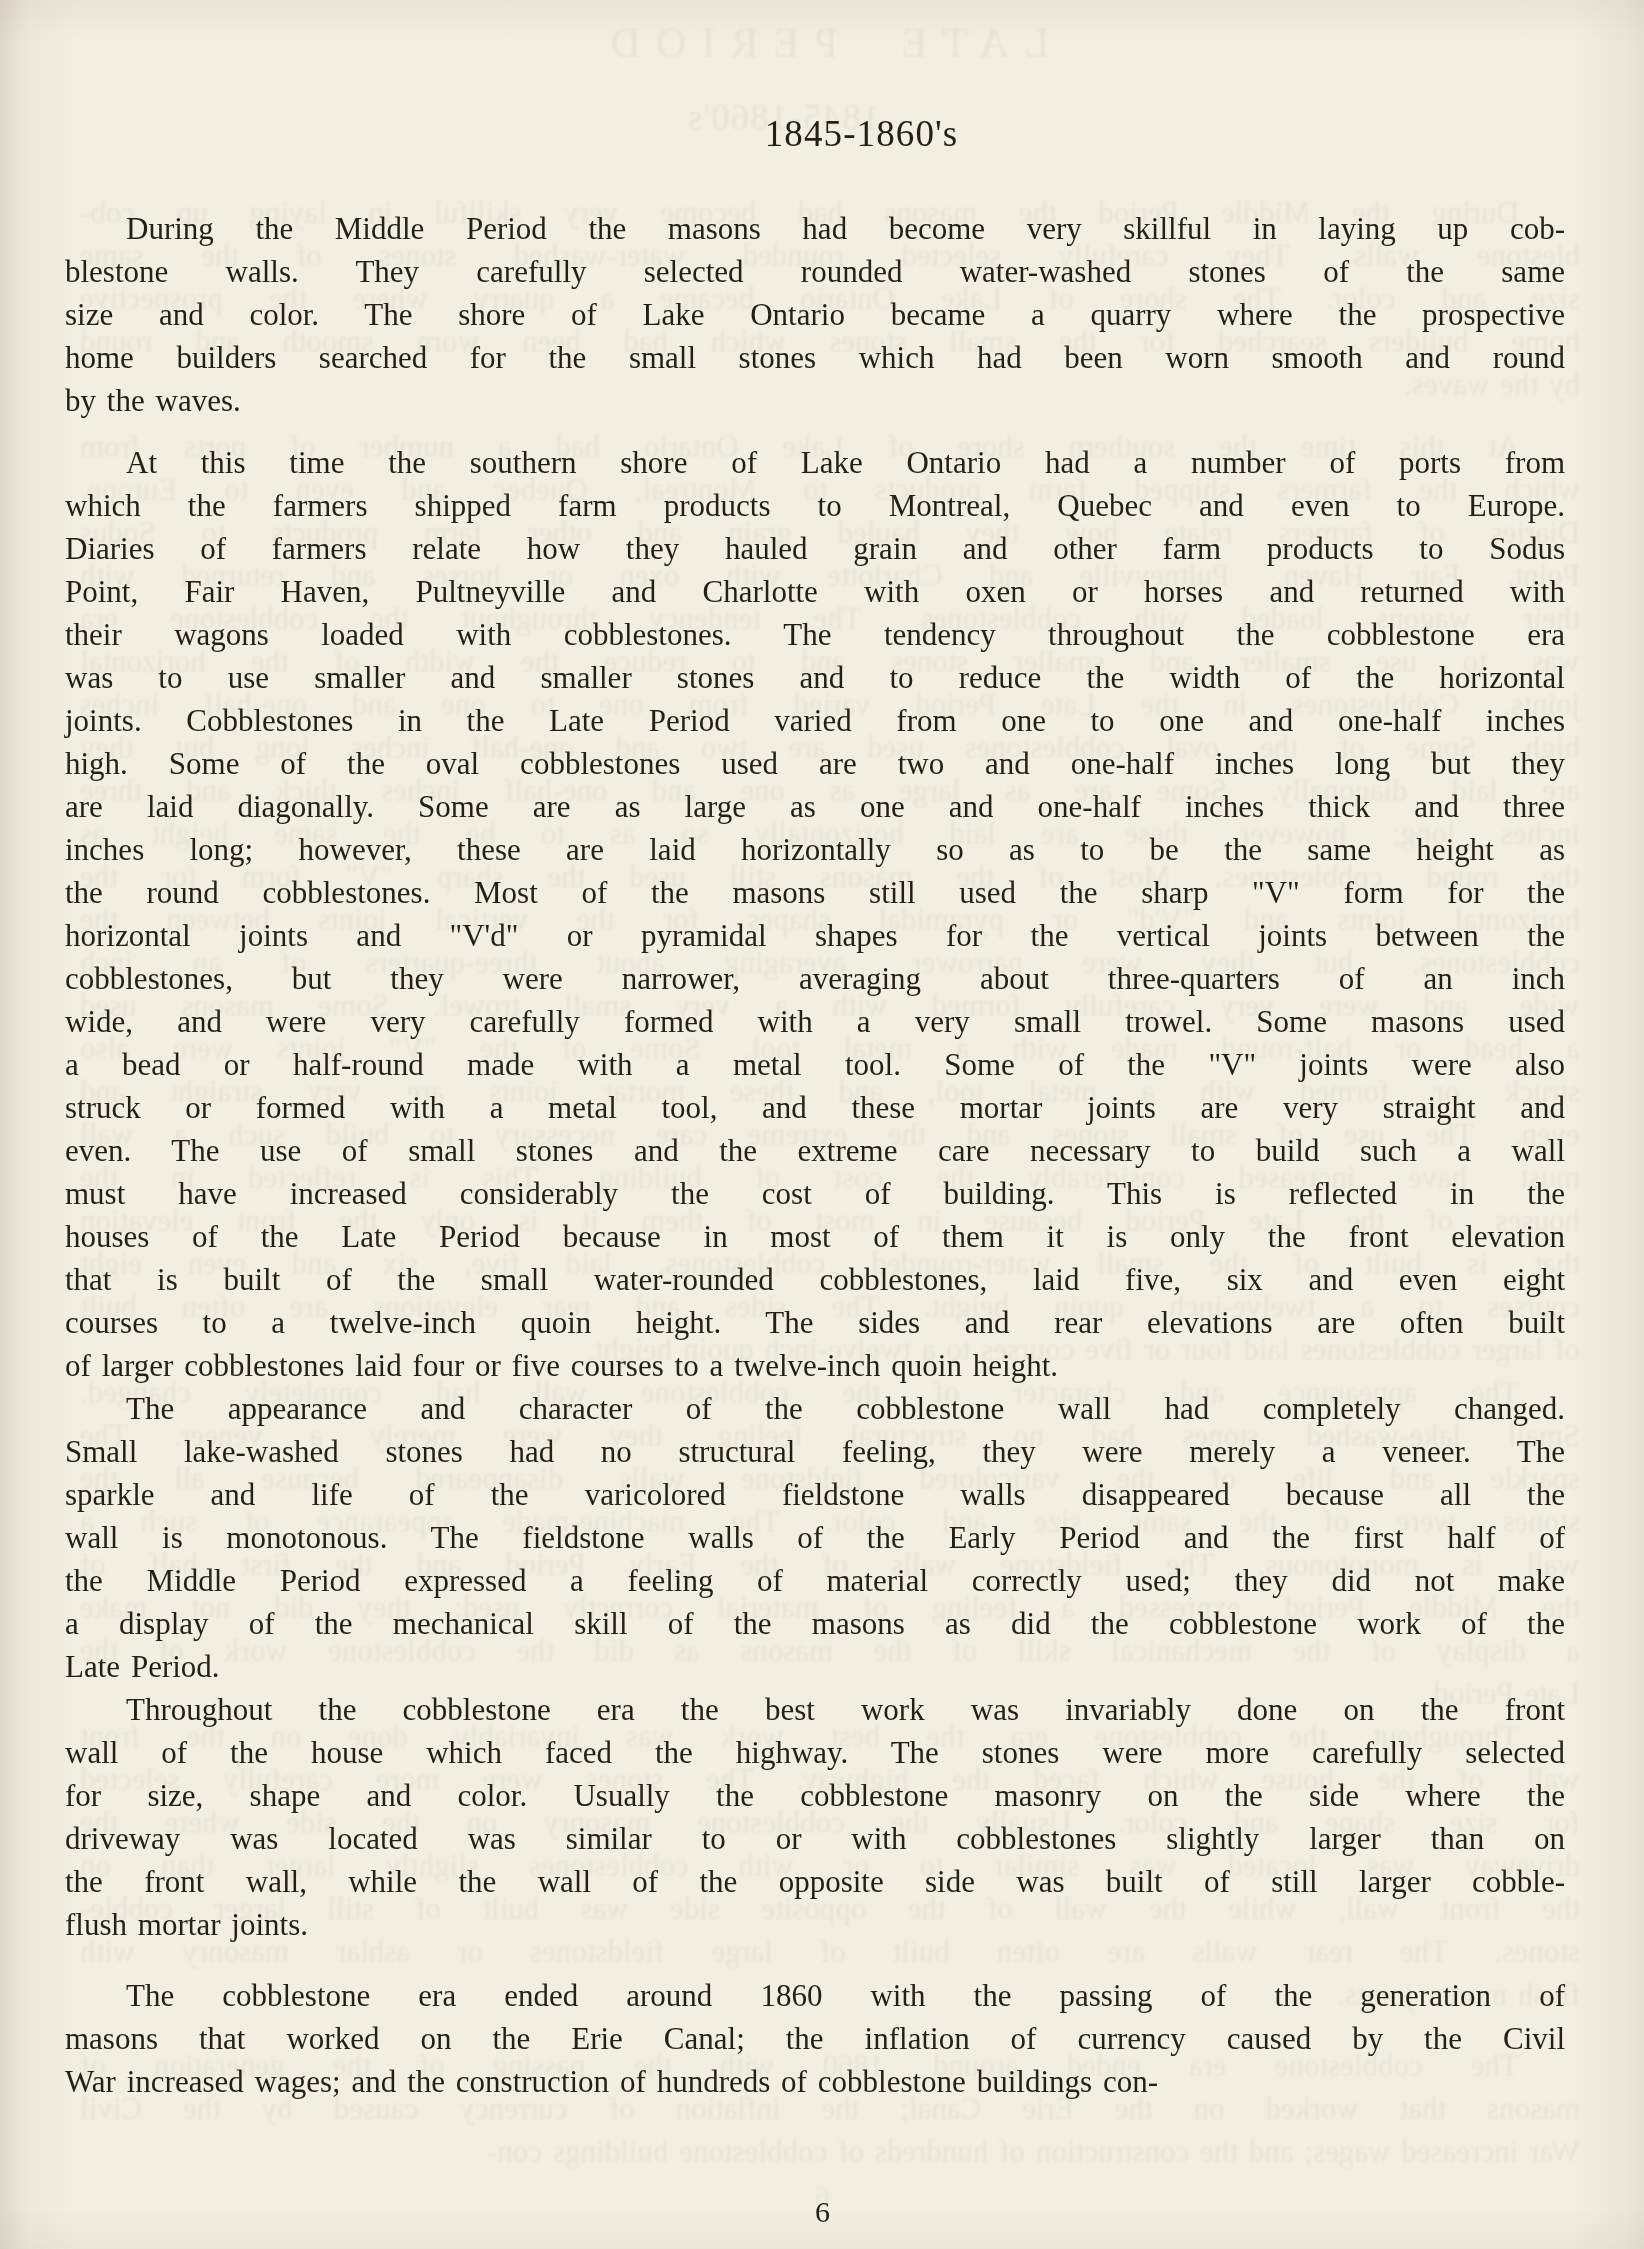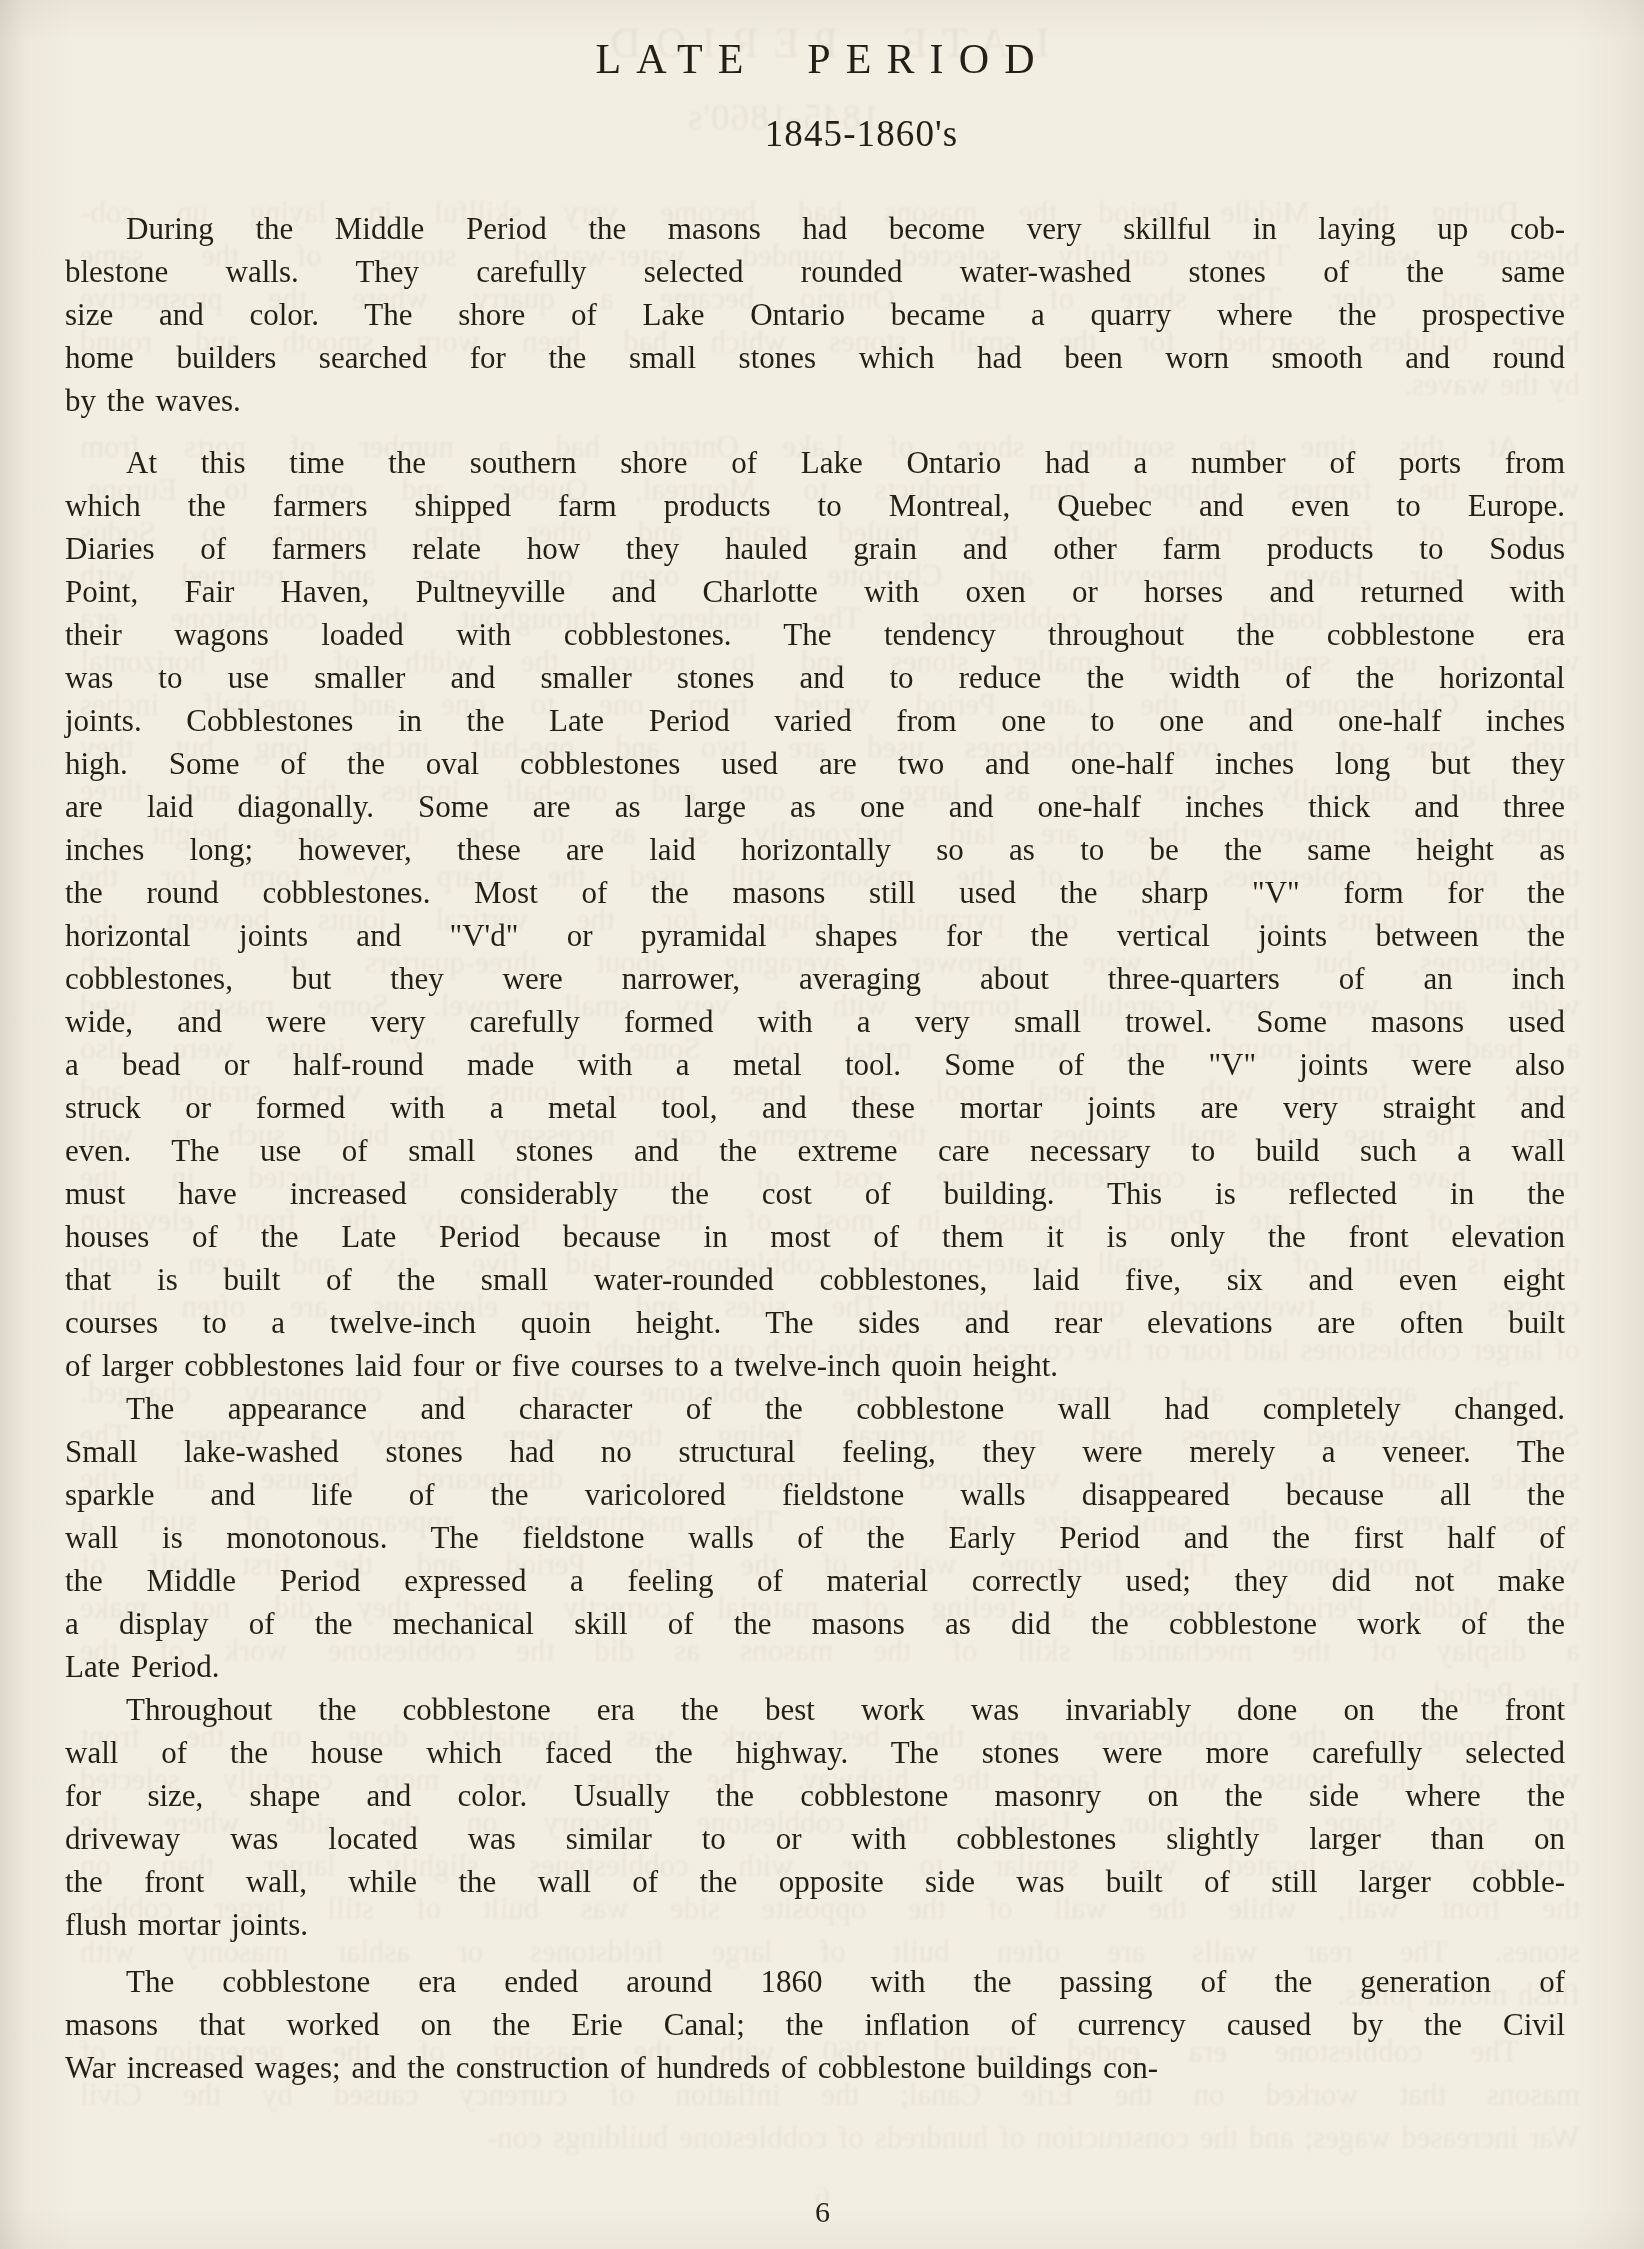--- a/index.html
+++ b/index.html
@@ -49,21 +49,21 @@
     padding-left:39px;
   }
   .bodytext{
     position:absolute;top:207px;left:65px;
     width:1500px;
     font-size:31px;line-height:43px;
     word-spacing:0.10em;
   }
   .para{margin:0;}
   .bodytext .para:nth-child(2){margin-top:19px;}
-  .bodytext .para:nth-child(5){margin-top:14px;}
+  .bodytext .para:nth-child(5){margin-top:28px;}
   .line{
     text-align:justify;
     text-align-last:justify;
   }
   .line.first{padding-left:61px;}
   .line.last{text-align-last:left;}
   .pagenum{
     position:absolute;top:2197px;left:0;width:100%;
     text-align:center;
     font-size:30px;line-height:1;
@@ -131,21 +131,20 @@
           <div class="para">
             <div class="line first">The cobblestone era ended around 1860 with the passing of the generation of</div>
             <div class="line">masons that worked on the Erie Canal; the inflation of currency caused by the Civil</div>
             <div class="line last">War increased wages; and the construction of hundreds of cobblestone buildings con-</div>
           </div>
         </div>
     <div class="pagenum">6</div>
   </div>
     </div>
   <div class="content">
-    <div class="title">LATE PERIOD</div>
     <div class="subtitle">1845-1860's</div>
     <div class="bodytext">
         <div class="para">
           <div class="line first">During the Middle Period the masons had become very skillful in laying up cob-</div>
           <div class="line">blestone walls. They carefully selected rounded water-washed stones of the same</div>
           <div class="line">size and color. The shore of Lake Ontario became a quarry where the prospective</div>
           <div class="line">home builders searched for the small stones which had been worn smooth and round</div>
           <div class="line last">by the waves.</div>
         </div>
         <div class="para">

